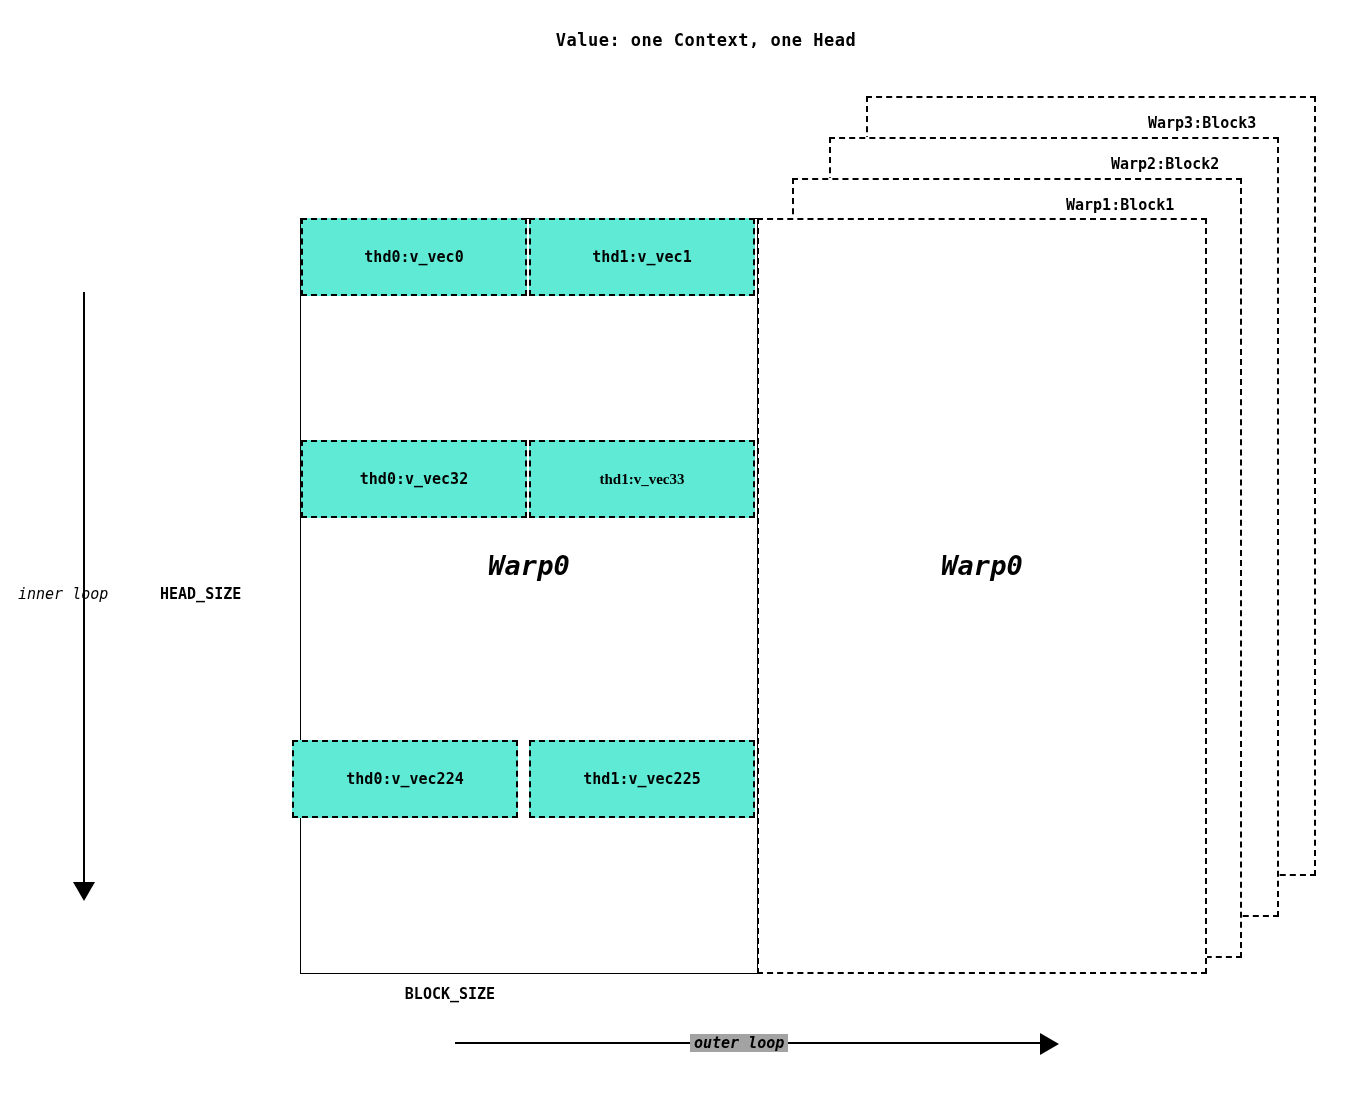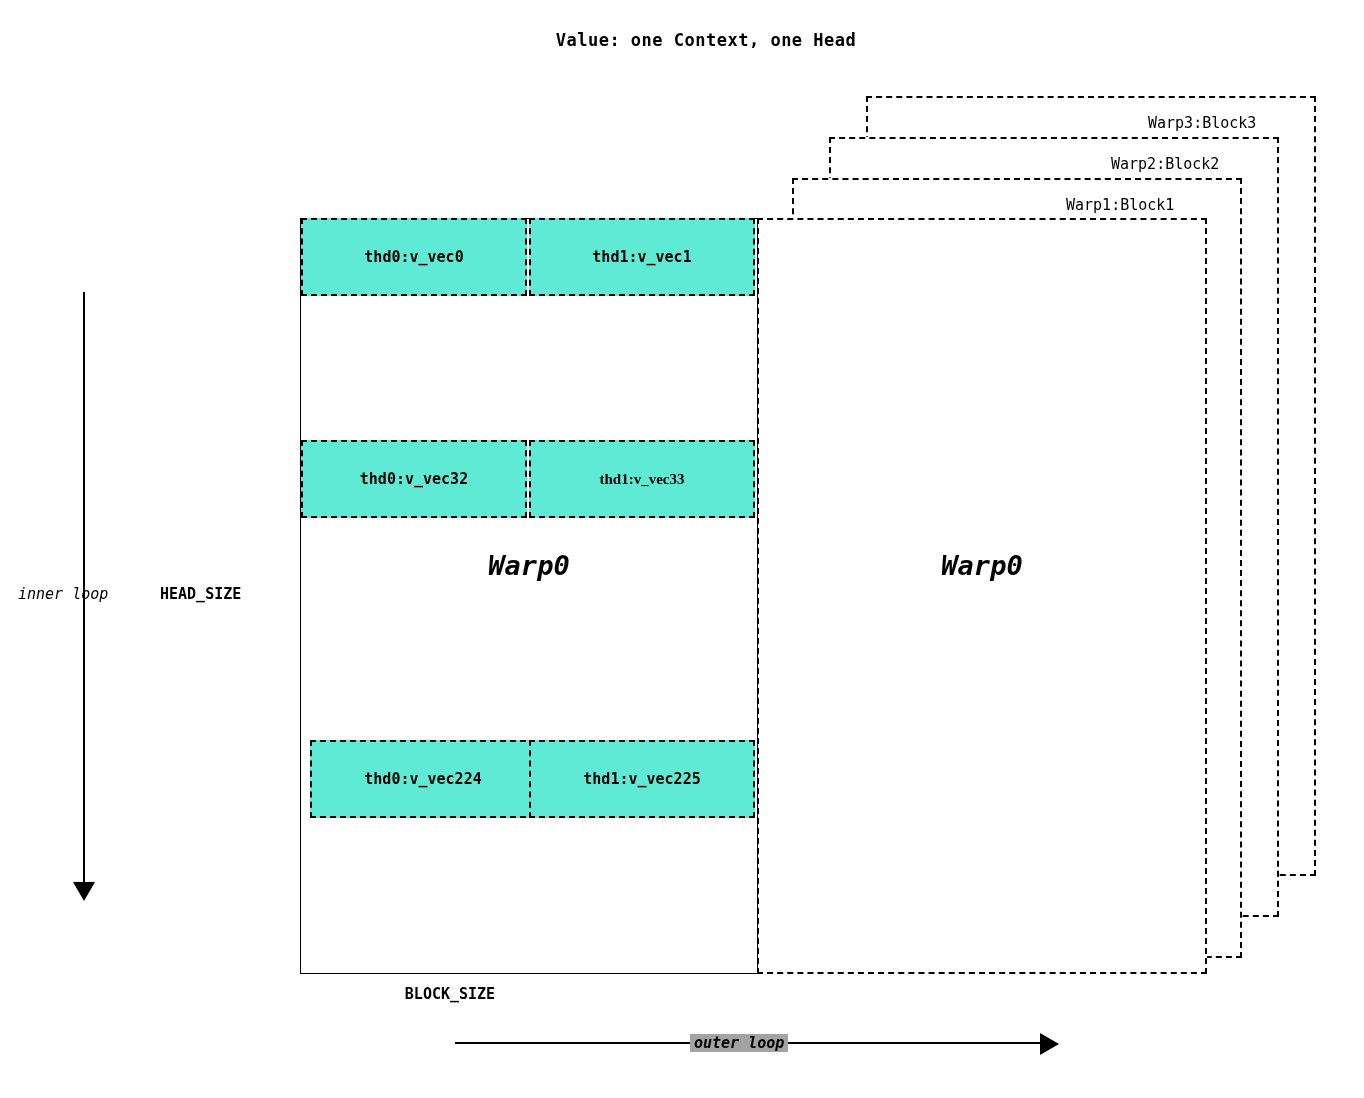--- a/index.html
+++ b/index.html
@@ -33,21 +33,21 @@
 
   
   .stack-box {
     border: 2px dashed #000000;
     background: #ffffff;
     box-sizing: border-box;
   }
   .stack-label {
     position: absolute;
     font-size: 15px;
-    font-weight: normal;
+    font-weight: bold;
     white-space: nowrap;
   }
 
   
   #block4 {
     left: 757px;
     top: 218px;
     width: 450px;
     height: 756px;
     border: 2px dashed #000000;
@@ -191,21 +191,21 @@
   <div class="abs" id="block0"></div>
   <div class="abs" id="block0-label">
     <div>Warp0</div>
   </div>
 
   <div id="cells-container">
       <div class="cell" style="left: 301px; top: 218px;">thd0:v_vec0</div>
       <div class="cell" style="left: 529px; top: 218px;">thd1:v_vec1</div>
       <div class="cell" style="left: 301px; top: 440px;">thd0:v_vec32</div>
       <div class="cell" style="left: 529px; top: 440px; font-family: Liberation Serif, serif;">thd1:v_vec33</div>
-      <div class="cell" style="left: 310px; top: 740px;">thd0:v_vec224</div>
+      <div class="cell" style="left: 292px; top: 740px;">thd0:v_vec224</div>
       <div class="cell" style="left: 529px; top: 740px;">thd1:v_vec225</div>
     </div>
 
   <div class="abs" id="inner-arrow-line"></div>
   <div class="abs" id="inner-arrow-head"></div>
   <div class="abs" id="inner-loop-label">inner loop</div>
   <div class="abs" id="head-size-label">HEAD_SIZE</div>
 
   <div class="abs" id="block-size-label">BLOCK_SIZE</div>
   <div class="abs" id="outer-arrow-line"></div>

